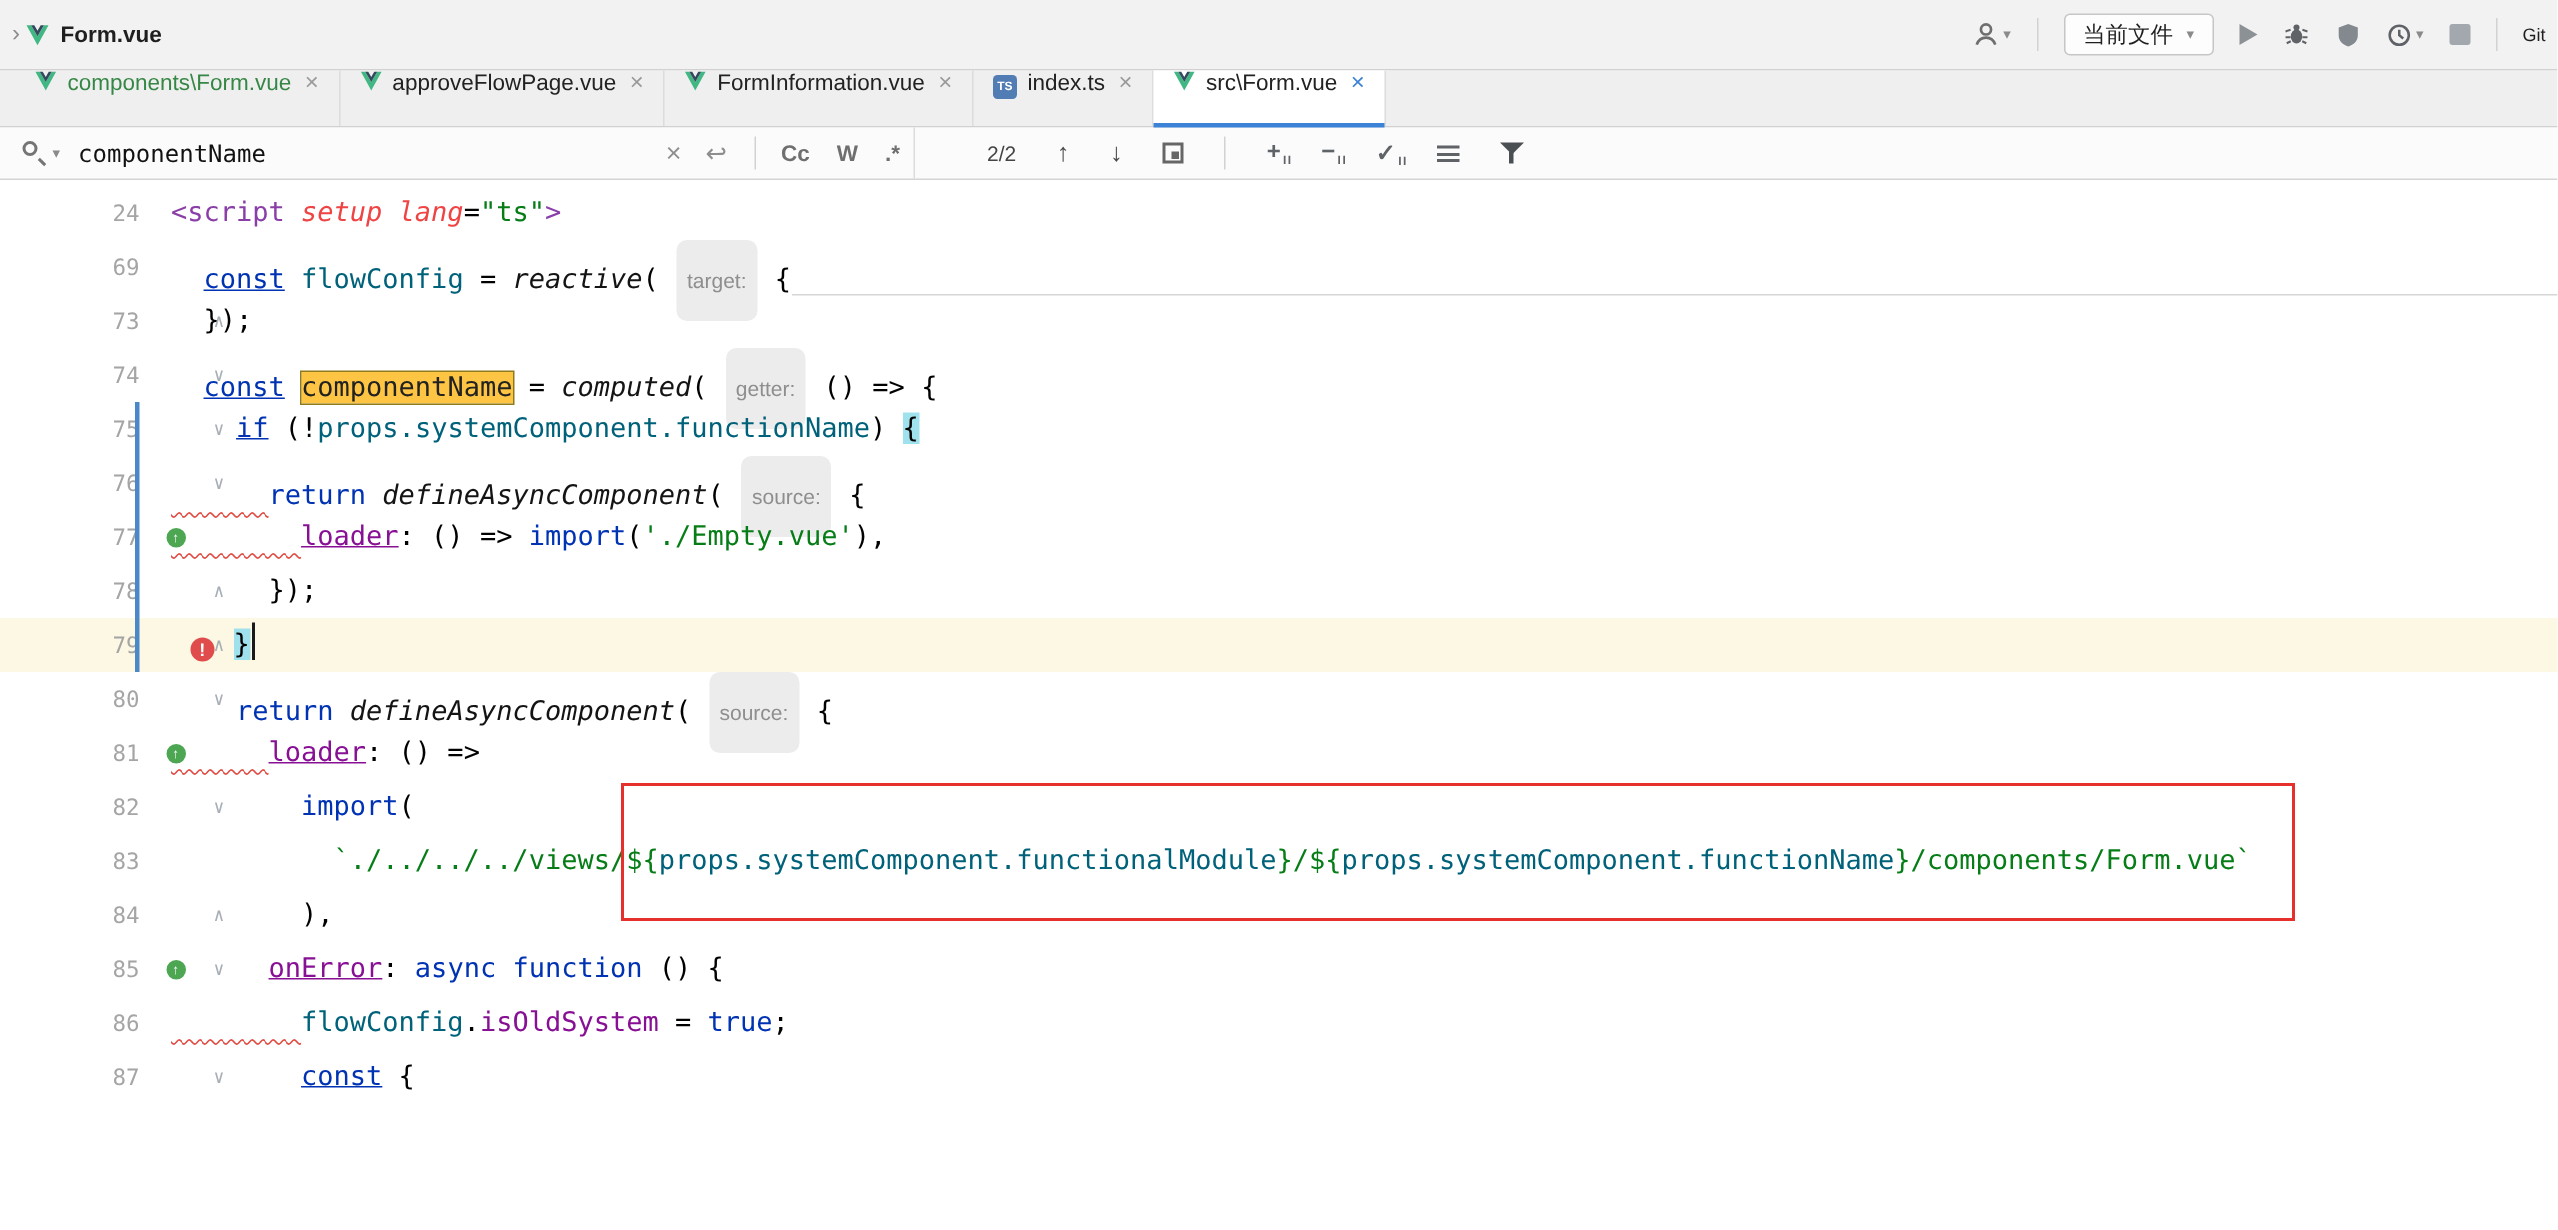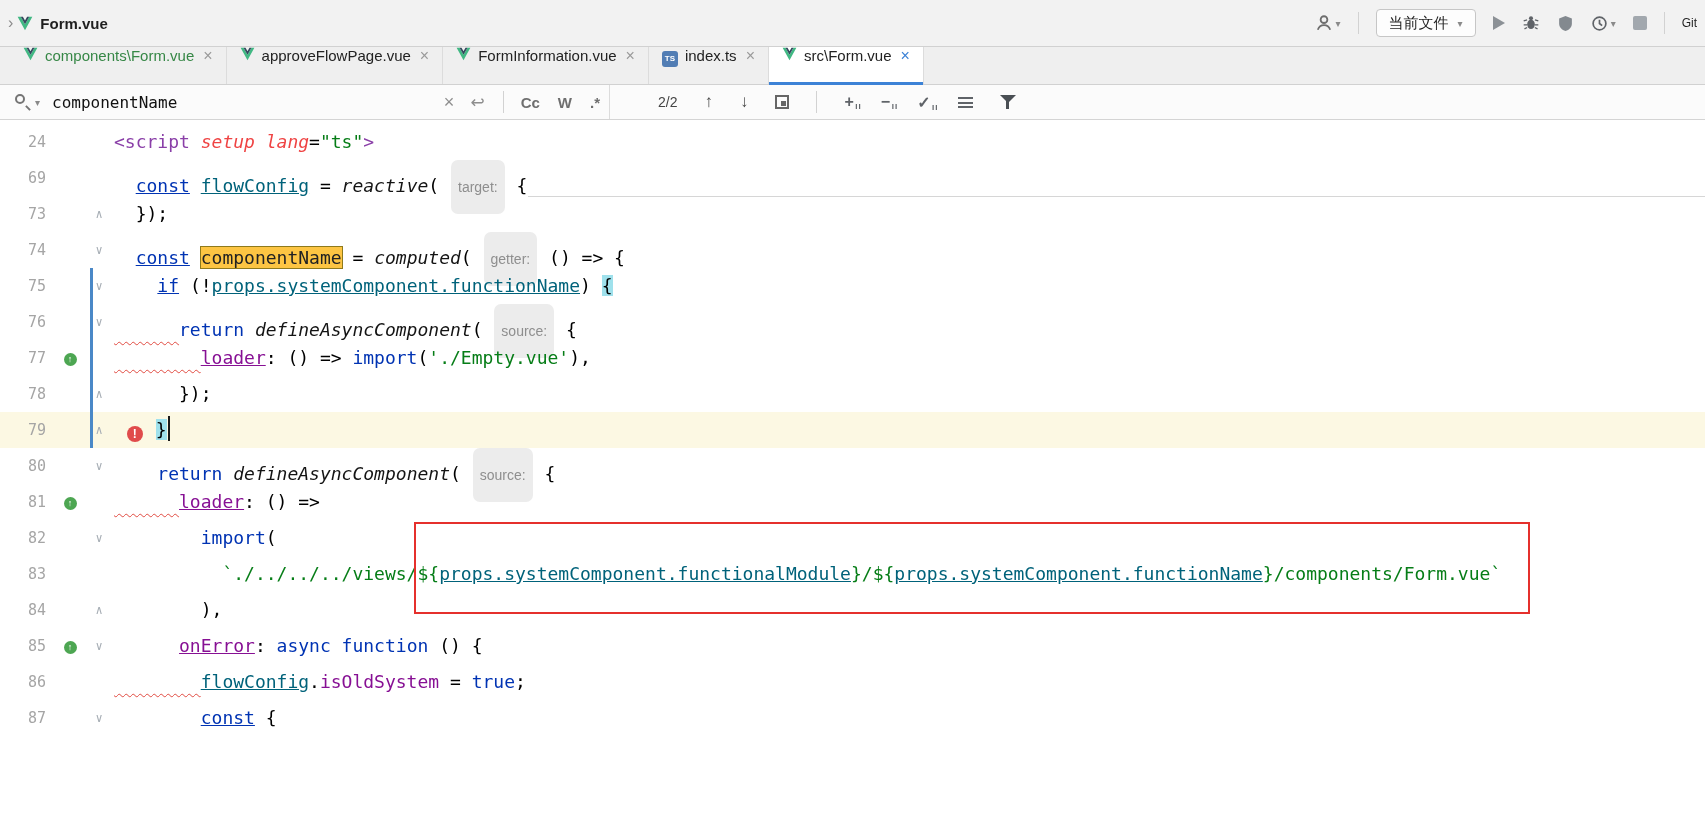--- a/index.html
+++ b/index.html
@@ -79,39 +79,39 @@
   .funnel::after { content:""; position:absolute; left:6.5px; top:6px; width:3px; height:8px; background:#4A4F54; }
 
   
   .editor {
     position:relative; height:700px; background:#fff;
     font-family:"DejaVu Sans Mono", monospace; font-size:18px;
   }
   #code-lines { padding-top:4px; }
   .row { display:flex; height:36px; line-height:36px; position:relative; }
   .row.current { background:#FCF8E3; }
-  .gutter { flex:0 0 114px; width:114px; display:flex; align-items:center; position:relative; }
+  .gutter { flex:0 0 114px; width:114px; display:flex; align-items:center; position:relative;padding-left:47px; }
   .lnum { flex:0 0 46px; width:46px; text-align:right; color:#A5A5A5; font-size:15px; }
   .gslot { flex:0 0 24px; width:24px; margin-left:12px; text-align:center; }
   .fslot { flex:0 0 16px; width:16px; margin-left:9px; color:#A7AEB5; font-size:12px; text-align:center; }
   .vcsbar { position:absolute; left:90px; top:0; bottom:0; width:3px; background:#4A88C7; }
   .g-circ {
     display:inline-block; width:13px; height:13px; border-radius:50%;
     background:#4DA652; color:#fff; font-size:9px; line-height:13px;
     font-family:"Liberation Sans", sans-serif; text-align:center; vertical-align:middle;
   }
   .code { flex:1; white-space:pre; color:#000; }
   .t { white-space:pre; }
   .pln { color:#000; }
   .kw { color:#0033B3;margin-top:33px; }
   .tag { color:#8A3FA8; }
   .attr { color:#ef4444;font-style:italic; }
   .str { color:#067D17; }
   .interp { color:#067D17; }
-  .id { color:#00627A;text-decoration:underline; }
+  .id { color:#00627A; }
   .fld { color:#871094; }
   .fn { font-style:italic; color:#141414; }
   .u { text-decoration:underline; }
   .wavy { text-decoration:underline wavy #E14B42; text-underline-offset:5px; text-decoration-thickness:1px; }
   .match { background:#FDC543; outline:1px solid #8F7A1C; color:#222; }
   .bracehl { background:#9FE1EC; }
   .inlay {
     display:inline-block; background:#ECECEC; color:#8E8E8E; border-radius:7px;
     padding:16px 7px; font-family:"Liberation Sans", sans-serif; font-size:14px;
     line-height:22px; vertical-align:middle; margin:0 1px;

